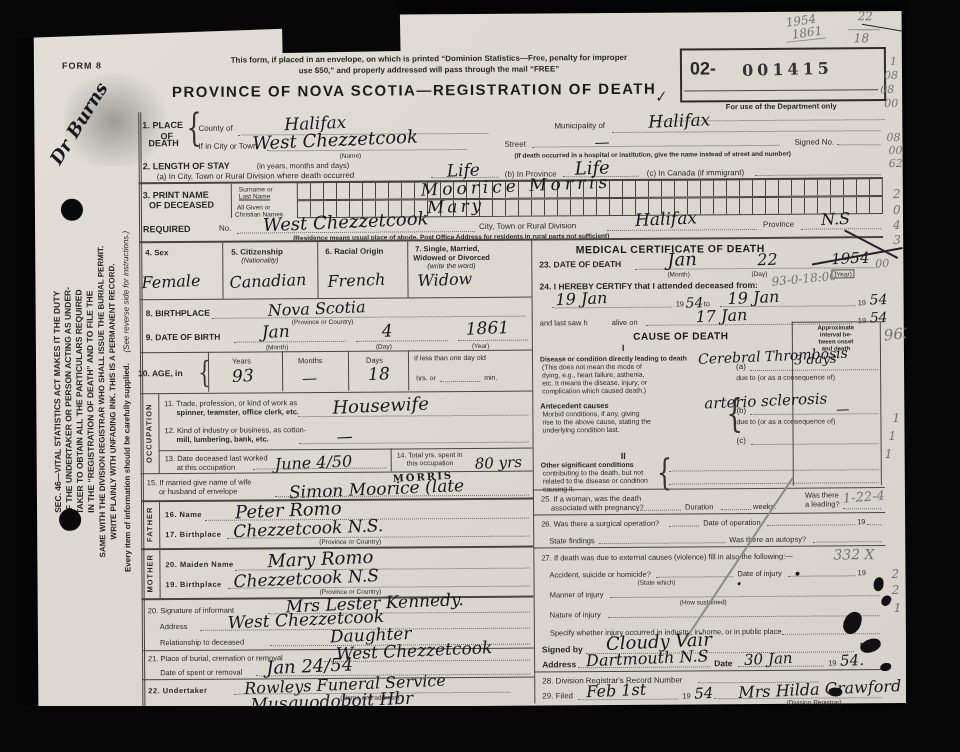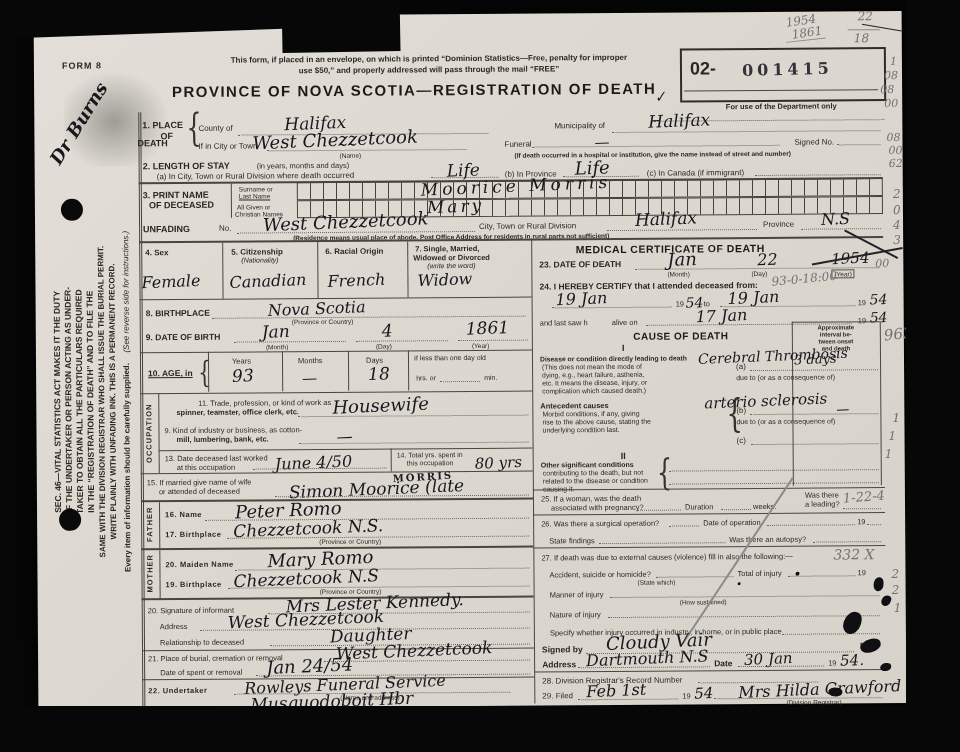--- a/index.html
+++ b/index.html
@@ -76,33 +76,33 @@
       <span class="p b a" style="left:8px;top:8px;font-size:18px;">02-</span>
       <span class="a" style="left:60px;top:10px;font-family:'DejaVu Serif',serif;font-weight:bold;font-size:16px;letter-spacing:4px;color:#33313a;transform:rotate(-1deg);">001415</span>
       <div class="sl" style="left:2px;top:40px;width:194px;"></div>
     </div>
     <div class="p b f75 a ctr" style="left:646px;top:90px;width:202px;">For use of the Department only</div>
     <div class="dl" style="left:620px;top:108px;width:230px;"></div>
     <div class="hw a" style="left:620px;top:76px;font-size:14px;transform:rotate(-12deg);">✓</div>
 
     <div class="p b f9 a" style="left:108px;top:104px;">1. PLACE</div>
     <div class="p b f9 a" style="left:126px;top:115px;">OF</div>
-    <div class="p b f9 a" style="left:103px;top:122px;">DEATH</div>
+    <div class="p b f9 a" style="left:114px;top:122px;">DEATH</div>
     <div class="brace a" style="left:152px;top:98px;font-size:24px;transform:scaleY(1.6);">{</div>
     <span class="p f8 a" style="left:164px;top:108px;">County of</span>
     <div class="dl" style="left:204px;top:119px;width:250px;"></div>
     <span class="hw a" style="left:250px;top:98px;font-size:17px;">Halifax</span>
     <span class="p f8 a" style="left:520px;top:108px;">Municipality of</span>
     <div class="dl" style="left:578px;top:119px;width:268px;"></div>
     <span class="hw a" style="left:614px;top:98px;font-size:17px;">Halifax</span>
     <span class="p f8 a" style="left:164px;top:126px;">If in City or Town</span>
     <div class="dl" style="left:232px;top:135px;width:200px;"></div>
     <span class="hw a" style="left:218px;top:114px;font-size:18px;">West Chezzetcook</span>
     <span class="p f6 a" style="left:305px;top:137px;">(Name)</span>
-    <span class="p f8 a" style="left:470px;top:126px;">Funeral</span>
+    <span class="p f8 a" style="left:470px;top:126px;">Street</span>
     <div class="dl" style="left:497px;top:133px;width:248px;"></div>
     <span class="hw a" style="left:560px;top:120px;font-size:15px;">—</span>
     <span class="p f8 a" style="left:760px;top:126px;">Signed No.</span>
     <div class="dl" style="left:802px;top:133px;width:44px;"></div>
     <div class="p b f6 a" style="left:480px;top:138px;">(If death occurred in a hospital or institution, give the name instead of street and number)</div>
 
     <span class="p b f9 a" style="left:108px;top:145px;">2. LENGTH OF STAY</span>
     <span class="p f75 a" style="left:222px;top:146px;">(in years, months and days)</span>
     <span class="p f8 a" style="left:122px;top:156px;">(a) In City, Town or Rural Division where death occurred</span>
     <div class="dl" style="left:396px;top:163px;width:68px;"></div>
@@ -120,21 +120,21 @@
     <div class="vl" style="left:196px;top:168px;height:34px;"></div>
     <div class="p f6 a" style="left:204px;top:170px;">Surname or</div>
     <div class="p f6 a" style="left:204px;top:177px;text-decoration:underline;">Last Name</div>
     <div class="p f6 a" style="left:202px;top:188px;">All Given or</div>
     <div class="p f6 a" style="left:200px;top:195px;">Christian Names</div>
     <div class="grid" style="left:262px;top:167px;width:584px;"></div>
     <div class="grid" style="left:262px;top:185px;width:584px;"></div>
     <span class="hw a" style="left:386px;top:162px;font-size:17px;letter-spacing:4px;">Moorice Morris</span>
     <span class="hw a" style="left:392px;top:182px;font-size:17px;letter-spacing:3px;">Mary</span>
 
-    <span class="p b f9 a" style="left:108px;top:208px;">UNFADING</span>
+    <span class="p b f9 a" style="left:108px;top:208px;">REQUIRED</span>
     <span class="p f8 a" style="left:184px;top:208px;">No.</span>
     <div class="dl" style="left:202px;top:217px;width:238px;"></div>
     <span class="hw a" style="left:228px;top:196px;font-size:18px;">West Chezzetcook</span>
     <span class="p f8 a" style="left:444px;top:208px;">City, Town or Rural Division</span>
     <div class="dl" style="left:572px;top:217px;width:150px;"></div>
     <span class="hw a" style="left:600px;top:196px;font-size:17px;">Halifax</span>
     <span class="p f8 a" style="left:728px;top:208px;">Province</span>
     <div class="dl" style="left:766px;top:217px;width:80px;"></div>
     <span class="hw a" style="left:786px;top:198px;font-size:16px;">N.S</span>
     <div class="p b f6 a" style="left:258px;top:219px;">(Residence means usual place of abode.   Post Office Address for residents in rural parts not sufficient)</div>
@@ -167,61 +167,61 @@
     <div class="dl" style="left:320px;top:326px;width:92px;"></div>
     <div class="dl" style="left:422px;top:326px;width:70px;"></div>
     <span class="hw a" style="left:226px;top:306px;font-size:17px;">Jan</span>
     <span class="p f6 a" style="left:230px;top:328px;">(Month)</span>
     <span class="hw a" style="left:346px;top:306px;font-size:17px;">4</span>
     <span class="p f6 a" style="left:340px;top:328px;">(Day)</span>
     <span class="hw a" style="left:430px;top:304px;font-size:17px;">1861</span>
     <span class="p f6 a" style="left:436px;top:328px;">(Year)</span>
     <div class="sl" style="left:104px;top:336px;width:392px;"></div>
 
-    <span class="p b f85 a" style="left:112px;top:352px;text-decoration:underline;">10. AGE, in</span>
+    <span class="p b f85 a" style="left:102px;top:352px;">10. AGE, in</span>
     <div class="brace a" style="left:162px;top:344px;font-size:20px;transform:scaleY(1.5);">{</div>
     <div class="vl" style="left:172px;top:336px;height:40px;"></div>
     <div class="vl" style="left:246px;top:336px;height:40px;"></div>
     <div class="vl" style="left:312px;top:336px;height:40px;"></div>
     <div class="vl" style="left:372px;top:336px;height:40px;"></div>
     <span class="p f75 a" style="left:196px;top:341px;">Years</span>
     <span class="p f75 a" style="left:262px;top:341px;">Months</span>
     <span class="p f75 a" style="left:330px;top:341px;">Days</span>
     <span class="p f7 a" style="left:378px;top:340px;">If less than one day old</span>
     <span class="hw a" style="left:196px;top:350px;font-size:17px;">93</span>
     <span class="hw a" style="left:266px;top:354px;font-size:15px;">—</span>
     <span class="hw a" style="left:332px;top:349px;font-size:17px;">18</span>
     <span class="p f7 a" style="left:380px;top:360px;">hrs. or</span>
     <div class="dl" style="left:404px;top:367px;width:40px;"></div>
     <span class="p f7 a" style="left:448px;top:360px;">min.</span>
     <div class="sl" style="left:104px;top:377px;width:392px;"></div>
 
     <div class="vlab" style="left:108px;top:456px;width:78px;">OCCUPATION</div>
     <div class="vl" style="left:122px;top:377px;height:80px;"></div>
-    <span class="p f75 a" style="left:128px;top:383px;margin-left:34px;">11. Trade, profession, or kind of work as</span>
+    <span class="p f75 a" style="left:128px;top:383px;">11. Trade, profession, or kind of work as</span>
     <span class="p b f75 a" style="left:140px;top:392px;">spinner, teamster, office clerk, etc.</span>
     <div class="dl" style="left:262px;top:401px;width:230px;"></div>
     <span class="hw a" style="left:296px;top:380px;font-size:18px;">Housewife</span>
-    <span class="p f75 a" style="left:128px;top:410px;">9. Kind of industry or business, as cotton-</span>
+    <span class="p f75 a" style="left:128px;top:410px;">12. Kind of industry or business, as cotton-</span>
     <span class="p b f75 a" style="left:140px;top:419px;">mill, lumbering, bank, etc.</span>
     <div class="dl" style="left:262px;top:428px;width:230px;"></div>
     <span class="hw a" style="left:300px;top:412px;font-size:16px;">—</span>
     <div class="sl" style="left:122px;top:434px;width:374px;"></div>
     <span class="p f75 a" style="left:128px;top:438px;">13. Date deceased last worked</span>
     <span class="p f75 a" style="left:140px;top:447px;">at this occupation</span>
     <span class="hw a" style="left:238px;top:438px;font-size:16px;">June 4/50</span>
     <div class="dl" style="left:216px;top:453px;width:134px;"></div>
     <div class="vl" style="left:354px;top:434px;height:23px;"></div>
     <span class="p f7 a" style="left:360px;top:437px;">14. Total yrs. spent in</span>
     <span class="p f7 a" style="left:370px;top:445px;">this occupation</span>
     <span class="hw a" style="left:438px;top:440px;font-size:15px;">80 yrs</span>
     <div class="sl" style="left:104px;top:457px;width:392px;"></div>
 
     <span class="p f75 a" style="left:110px;top:462px;">15. If married give name of wife</span>
-    <span class="p f75 a" style="left:122px;top:471px;">or attended of deceased</span>
+    <span class="p f75 a" style="left:122px;top:471px;">or husband of envelope</span>
     <span class="a" style="left:356px;top:457px;font-family:'DejaVu Serif',serif;font-size:10px;font-weight:bold;color:#1b1b20;letter-spacing:2px;transform:rotate(-3deg);">MORRIS</span>
     <span class="hw a" style="left:252px;top:464px;font-size:17px;">Simon Moorice (late</span>
     <div class="dl" style="left:238px;top:481px;width:254px;"></div>
     <div class="sl" style="left:104px;top:484px;width:392px;height:2px;"></div>
 
     <div class="vlab" style="left:108px;top:530px;width:44px;">FATHER</div>
     <div class="vl" style="left:122px;top:486px;height:46px;"></div>
     <span class="p b f75 a" style="left:128px;top:494px;letter-spacing:.5px;">16. Name</span>
     <span class="hw a" style="left:198px;top:484px;font-size:18px;">Peter Romo</span>
     <div class="dl" style="left:168px;top:504px;width:324px;"></div>
@@ -365,21 +365,21 @@
     <div class="dl" style="left:562px;top:530px;width:126px;"></div>
     <span class="p f75 a" style="left:692px;top:523px;">Was there an autopsy?</span>
     <div class="dl" style="left:776px;top:530px;width:68px;"></div>
     <div class="sl" style="left:496px;top:534px;width:352px;"></div>
 
     <span class="p f75 a" style="left:504px;top:540px;">27. If death was due to external causes (violence) fill in also the following:—</span>
     <span class="pc a" style="left:796px;top:535px;font-size:14px;">332 X</span>
     <span class="p f75 a" style="left:512px;top:557px;">Accident, suicide or homicide?</span>
     <div class="dl" style="left:618px;top:564px;width:78px;"></div>
     <span class="p f6 a" style="left:600px;top:566px;">(State which)</span>
-    <span class="p f75 a" style="left:700px;top:557px;">Total of injury</span>
+    <span class="p f75 a" style="left:700px;top:557px;">Date of injury</span>
     <div class="dl" style="left:750px;top:564px;width:68px;"></div>
     <span class="p f75 a" style="left:820px;top:557px;">19</span>
     <span class="p f75 a" style="left:512px;top:577px;">Manner of injury</span>
     <div class="dl" style="left:572px;top:584px;width:270px;"></div>
     <span class="p f6 a" style="left:642px;top:586px;">(How sustained)</span>
     <span class="p f75 a" style="left:512px;top:597px;">Nature of injury</span>
     <div class="dl" style="left:570px;top:604px;width:272px;"></div>
     <span class="p f75 a" style="left:512px;top:615px;">Specify whether injury occurred in industry, in home, or in public place</span>
     <div class="dl" style="left:744px;top:622px;width:98px;"></div>
     <div class="pstroke" style="left:600px;top:548px;width:200px;height:2px;transform:rotate(-56deg);"></div>

